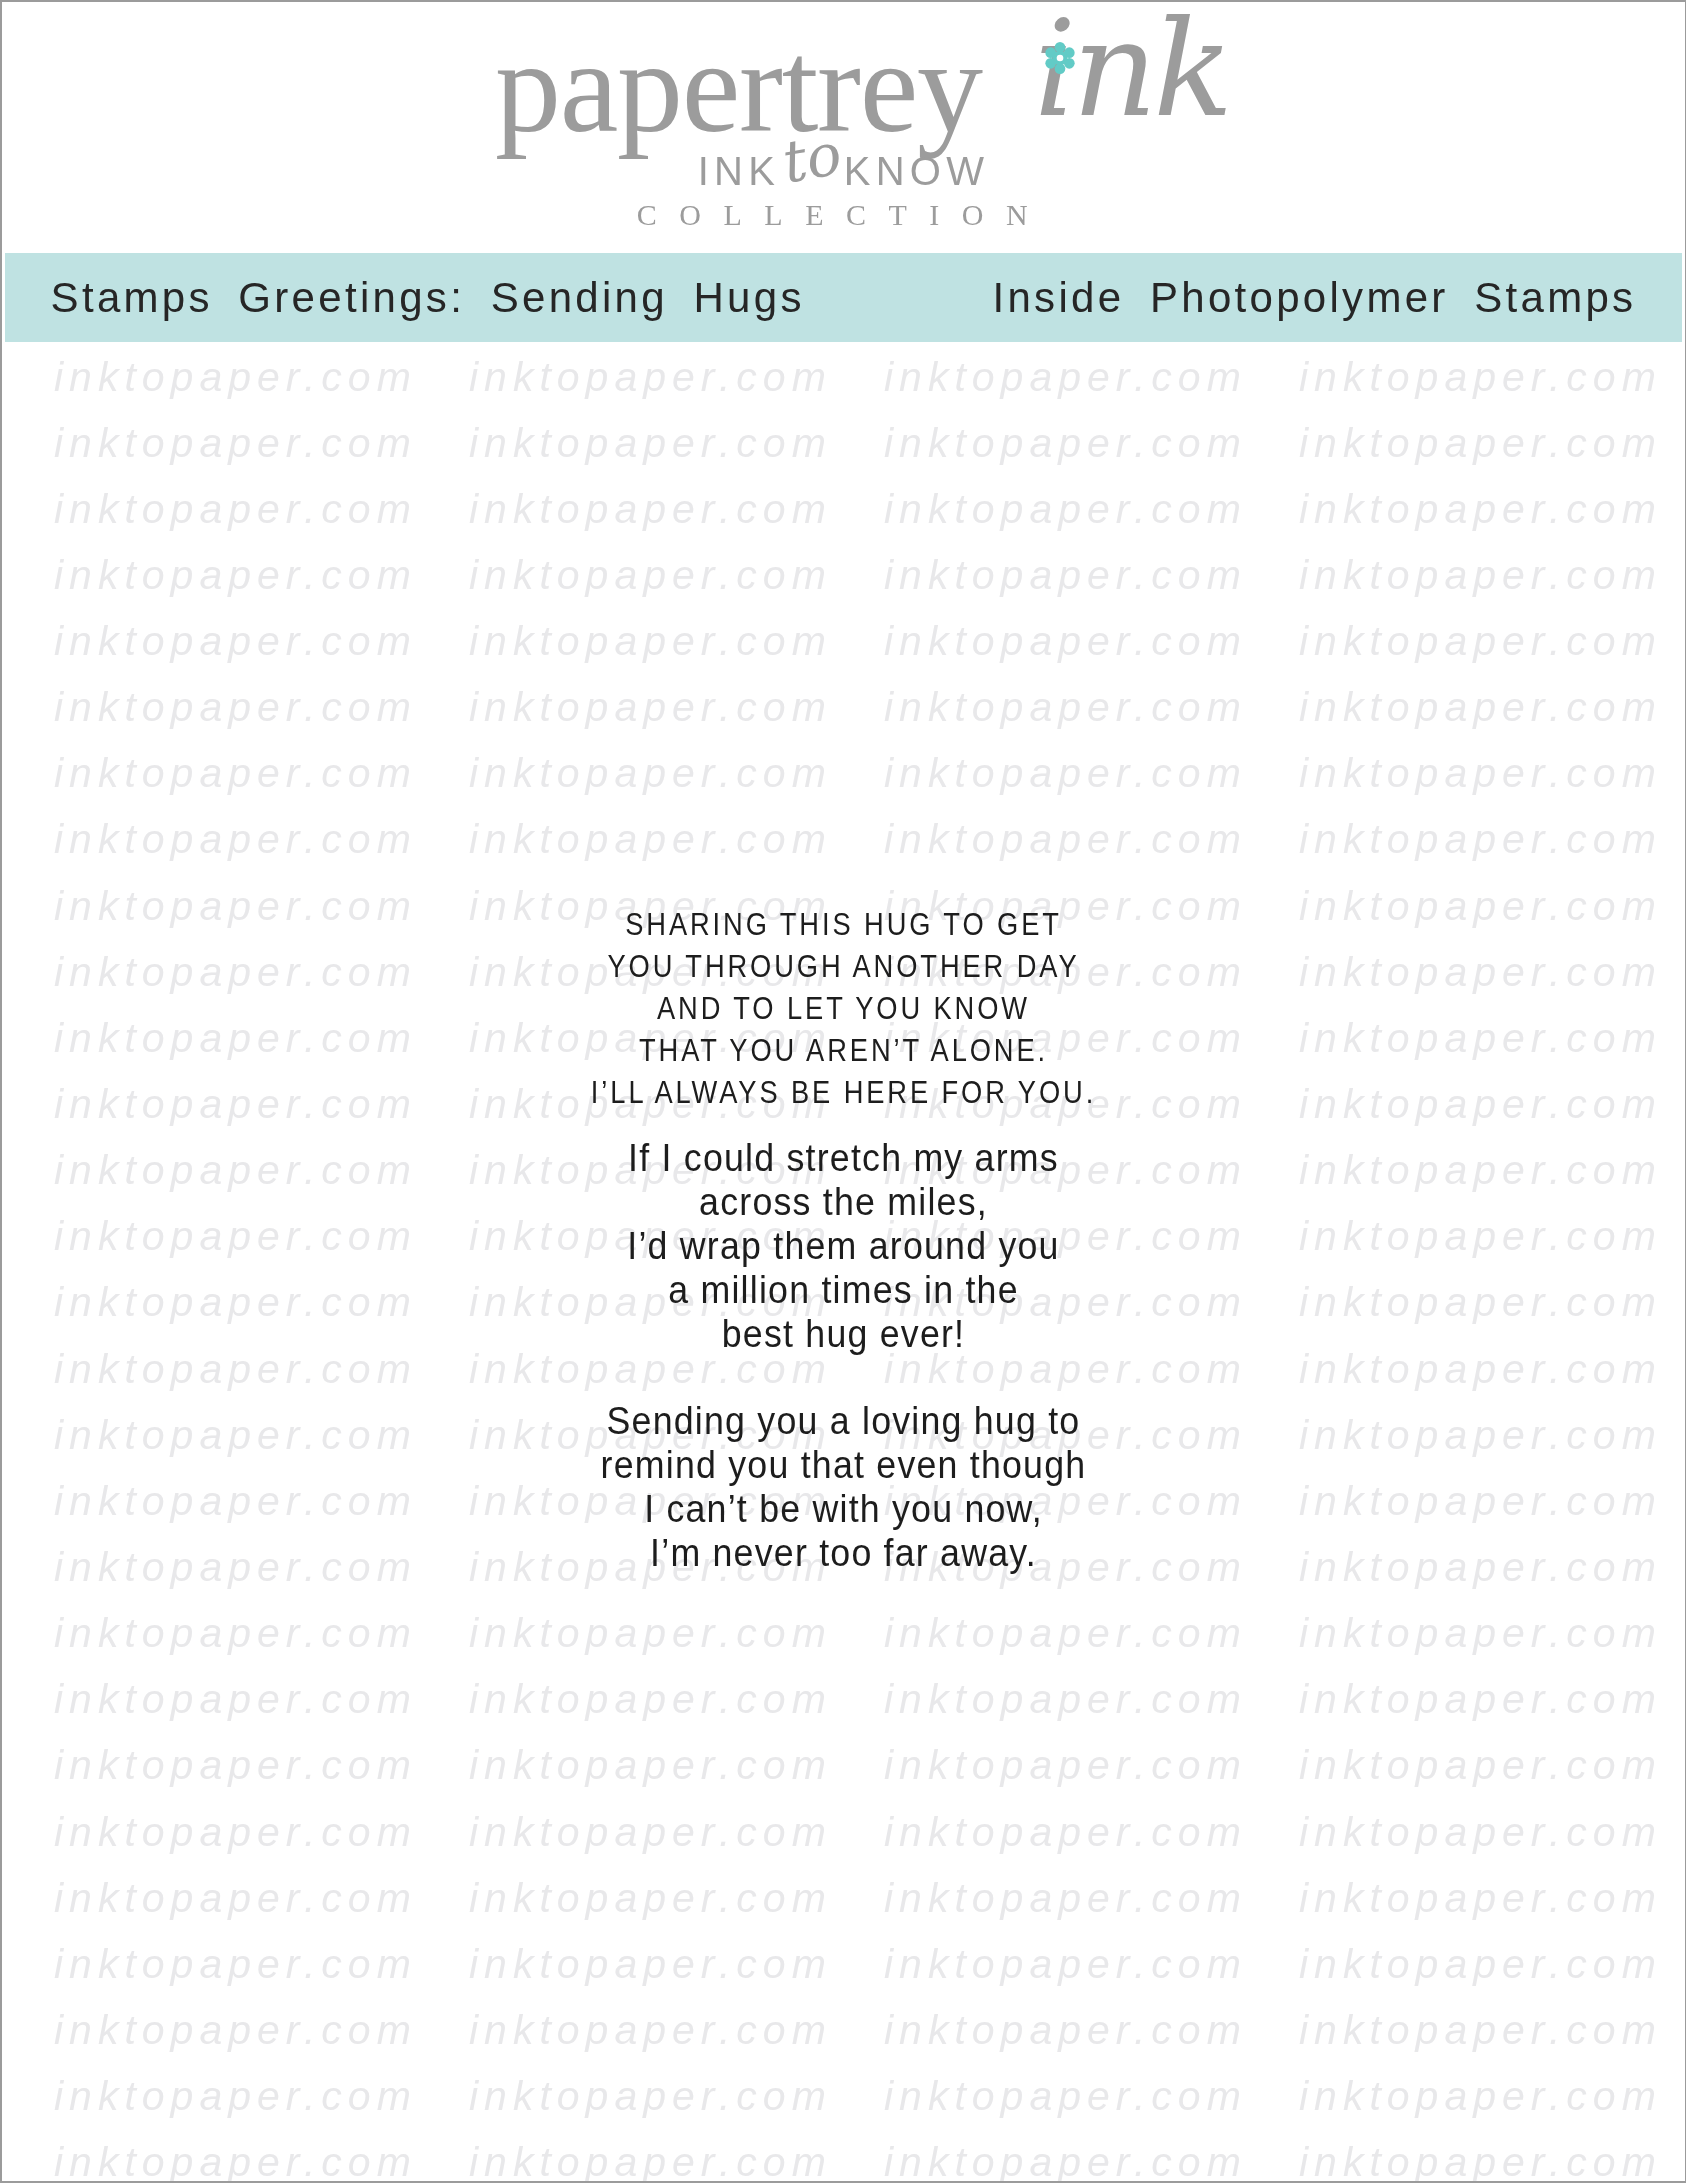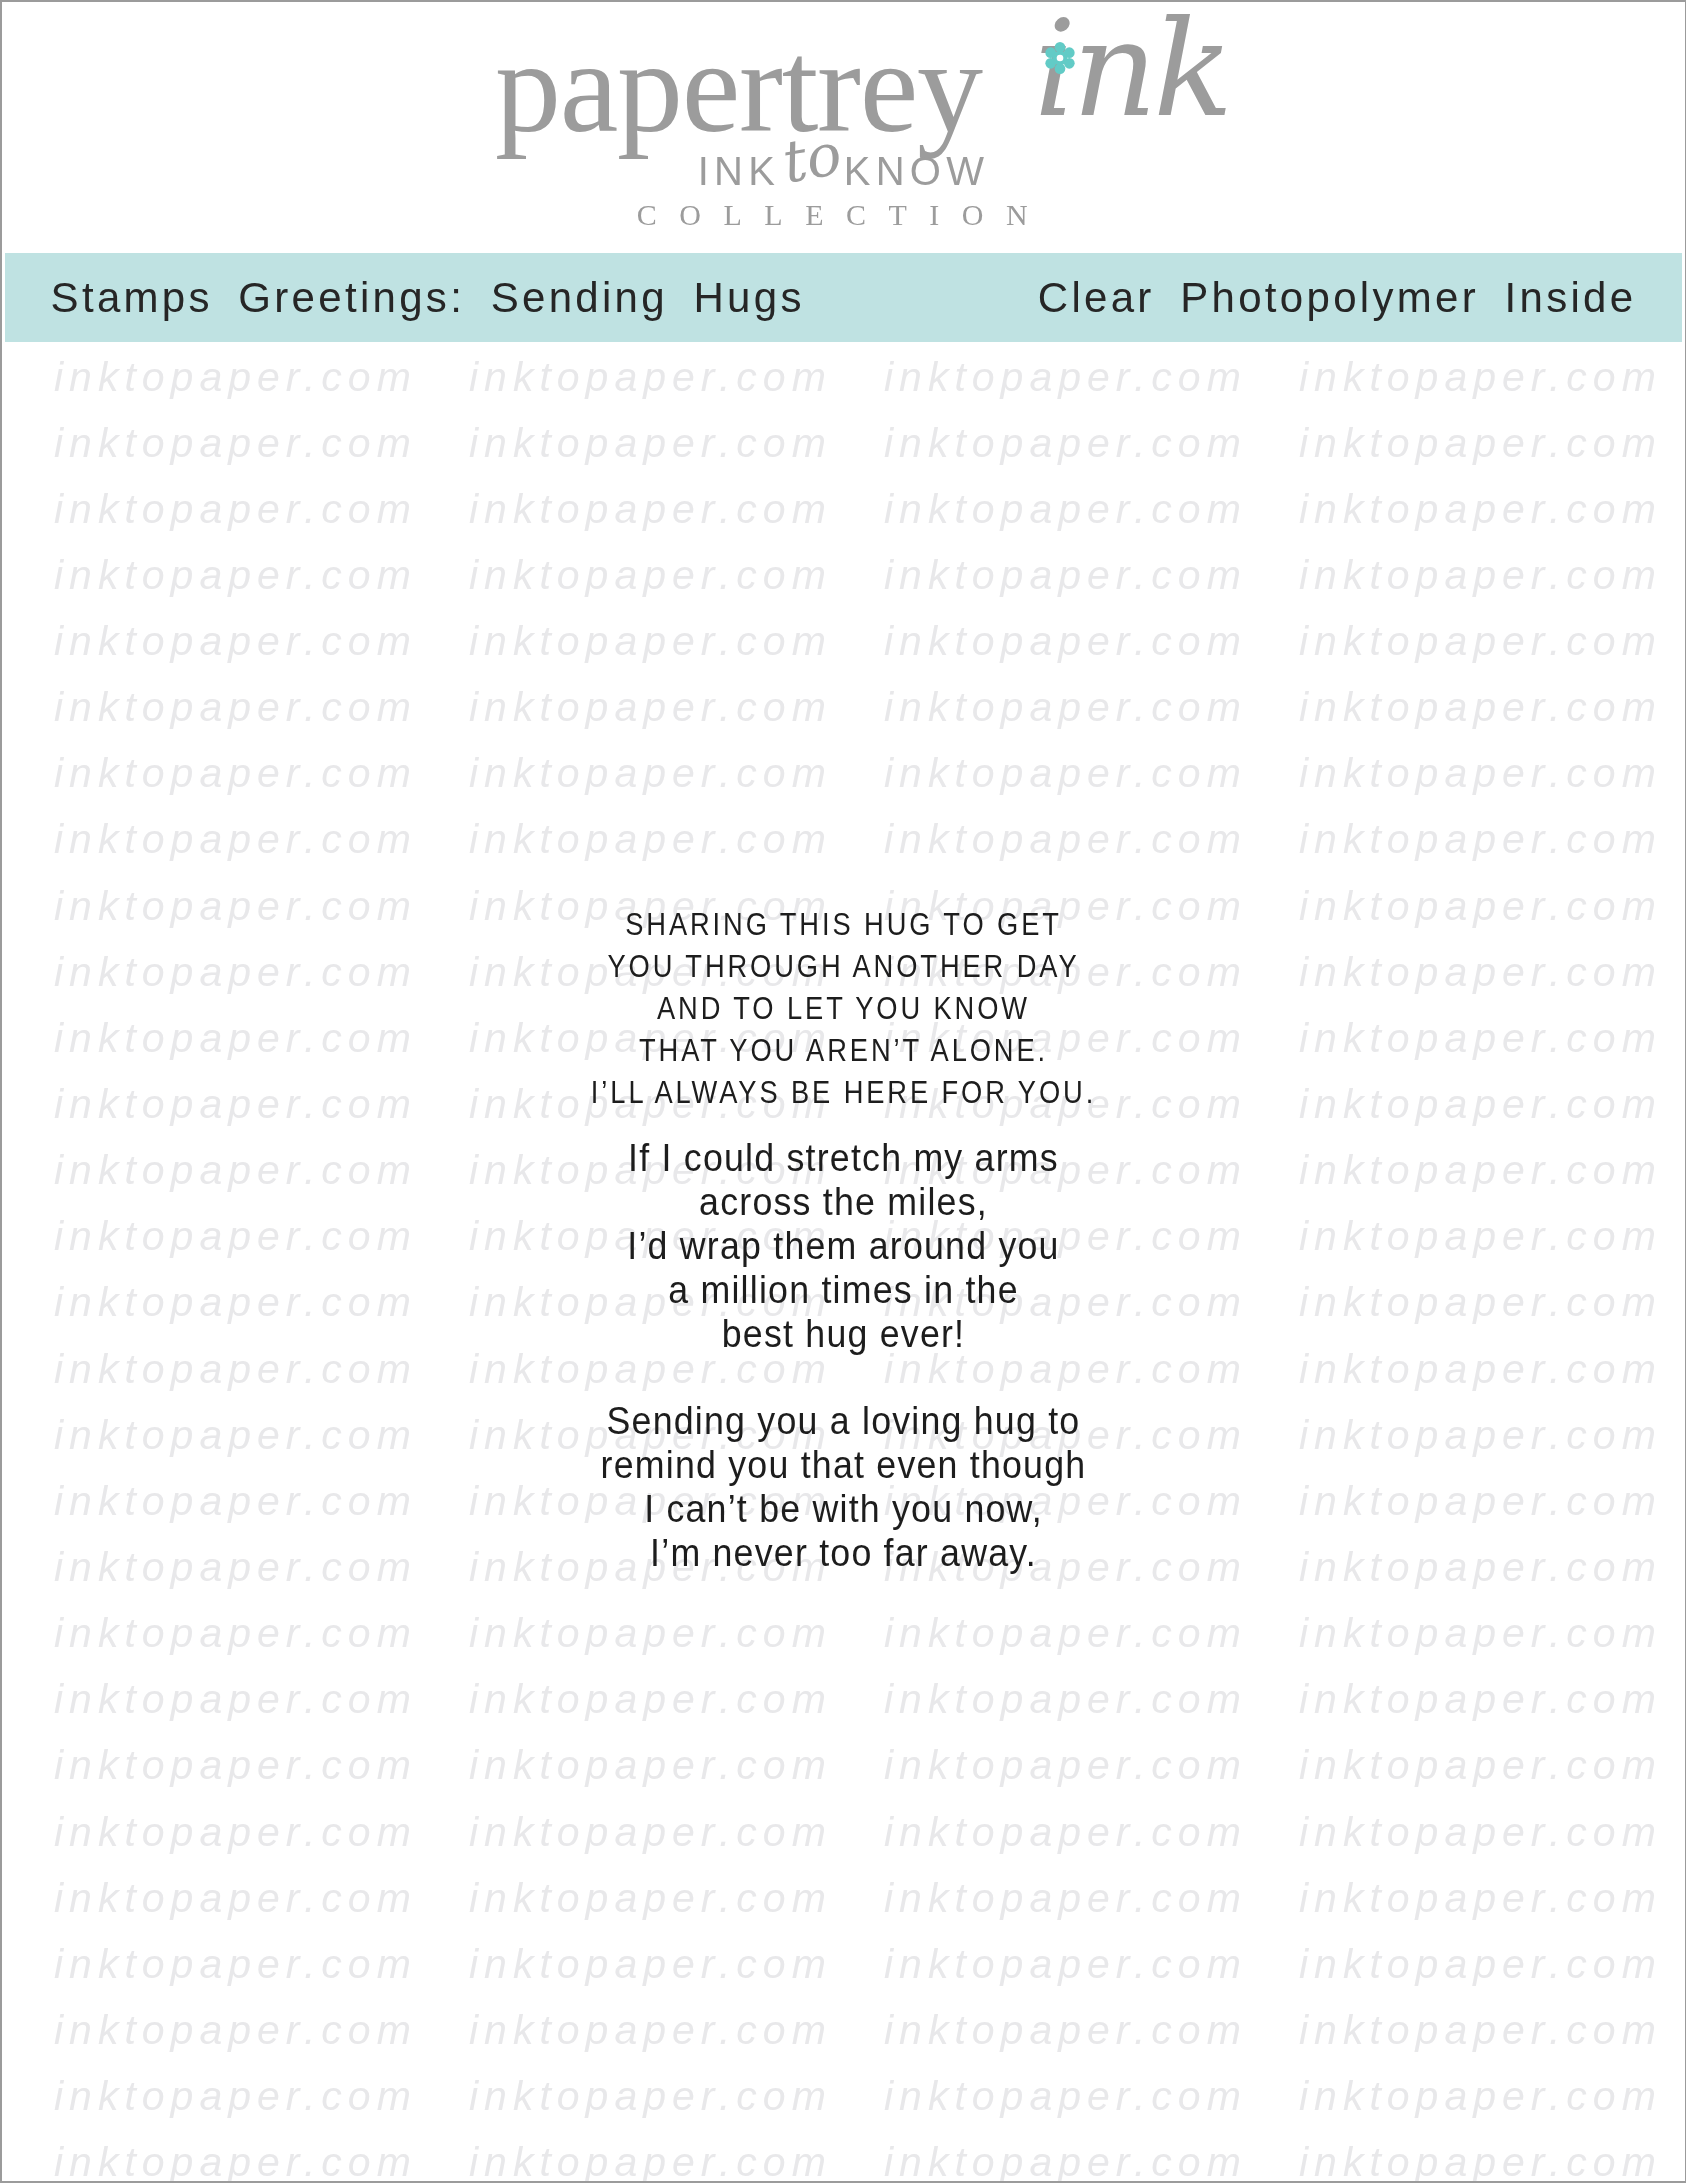--- a/index.html
+++ b/index.html
@@ -240,21 +240,21 @@
     <div class="subline">
       <span class="ink-paper">INK</span>
       <span class="to-script">to</span>
       <span class="ink-paper">KNOW</span>
     </div>
     <div class="collection">COLLECTION</div>
   </div>
 
   <div class="banner" style="background: rgb(191, 226, 226);">
     <span class="banner-text" style="color: rgb(38, 38, 38);">Stamps Greetings: Sending Hugs</span>
-    <span class="banner-text" style="color: rgb(38, 38, 38);">Clear Photopolymer Inside</span>
+    <span class="banner-text" style="color: rgb(38, 38, 38);">Inside Photopolymer Stamps</span>
   </div>
 
   <div class="stamp stamp-caps">
       <div>SHARING THIS HUG TO GET</div>
       <div>YOU THROUGH ANOTHER DAY</div>
       <div>AND TO LET YOU KNOW</div>
       <div>THAT YOU AREN’T ALONE.</div>
       <div>I’LL ALWAYS BE HERE FOR YOU.</div>
     </div>
   <div class="stamp stamp-hand stamp-hand-1">

